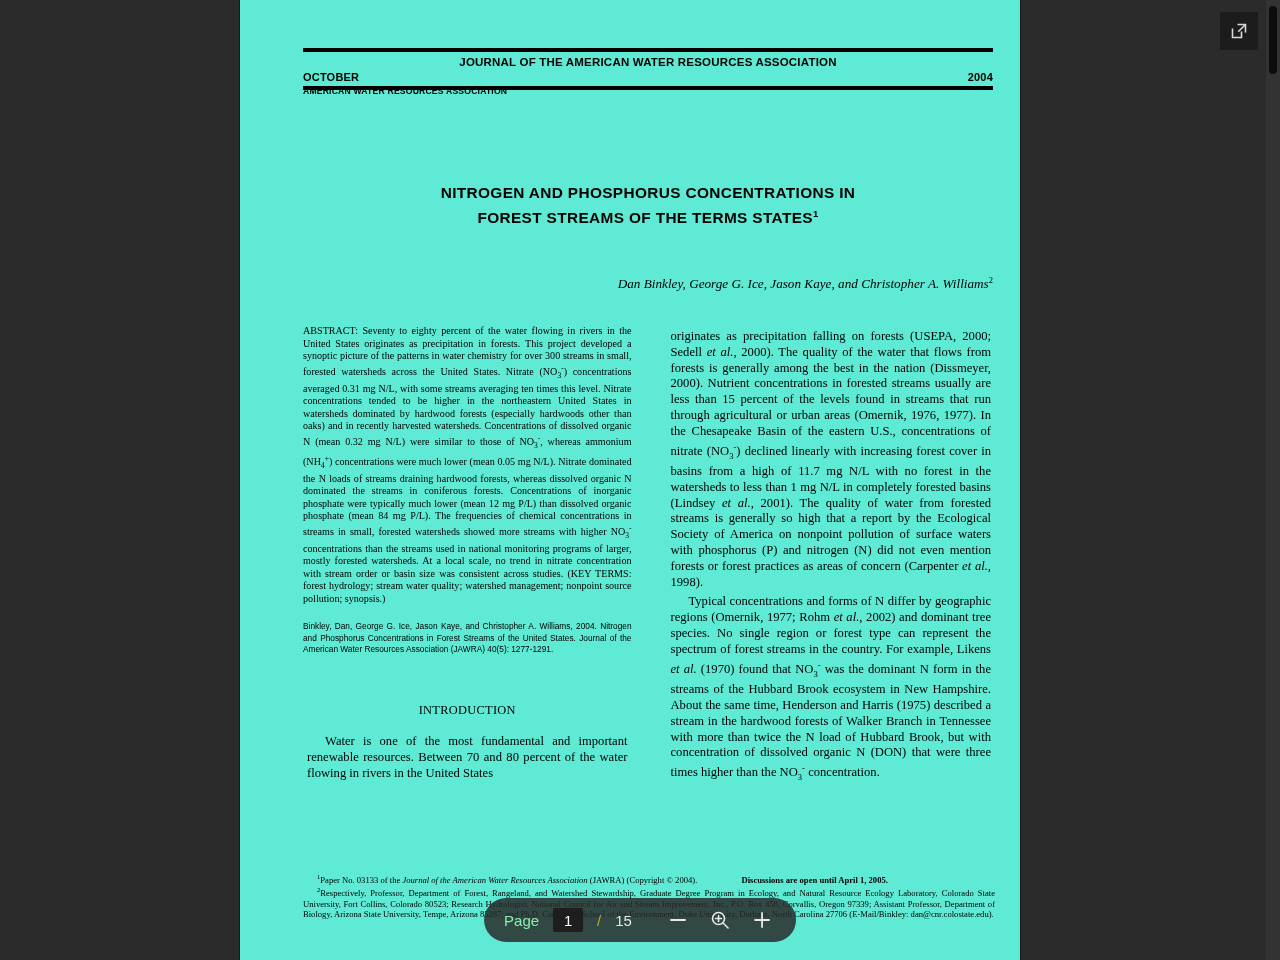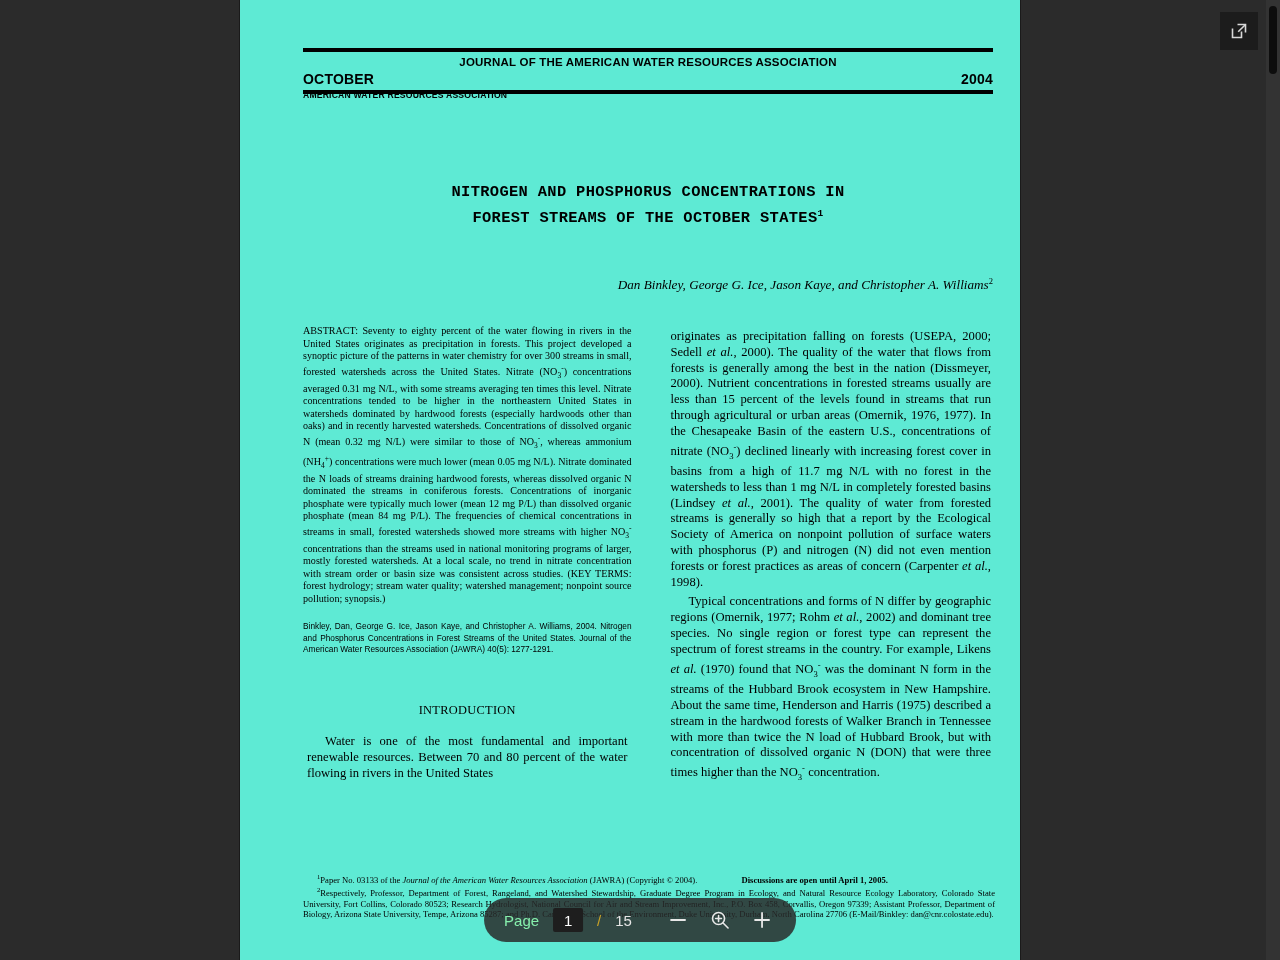--- a/index.html
+++ b/index.html
@@ -91,21 +91,21 @@
     font-weight: bold;
     font-size: 11.5px;
     letter-spacing: 0.2px;
     margin-top: 4px;
   }
   .rh-row {
     display: flex;
     align-items: baseline;
     justify-content: space-between;
     font-weight: bold;
-    font-size: 14px;
+    font-size: 11px;
     letter-spacing: 0.2px;
     margin-top: 3px;
     margin-bottom: 3px;
   }
   .rh-center {
     position: absolute;
     left: 0;
     right: 0;
     text-align: left;
     font-weight: bold;
@@ -117,21 +117,21 @@
 
   
   .title-block {
     position: absolute;
     left: 63px;
     top: 182px;
     width: 690px;
     text-align: center;
   }
   .doc-title {
-    font-family: Liberation Mono, monospace;
+    font-family: Liberation Sans, sans-serif;
     font-weight: bold;
     font-size: 15.4px;
     line-height: 21px;
     letter-spacing: 0.35px;
   }
   .doc-title sup { font-size: 9.5px; }
   .doc-authors {
     margin-top: 47px;
     font-style: italic;
     font-size: 13.2px;
@@ -266,21 +266,21 @@
             <span>2004</span>
           </div>
           <div class="rh-center">AMERICAN WATER RESOURCES ASSOCIATION</div>
         </div>
         <div class="rule-thick bottom"></div>
       </div>
 
       <div class="title-block">
         <div class="doc-title">
           <span>NITROGEN AND PHOSPHORUS CONCENTRATIONS IN</span><br>
-          <span>FOREST STREAMS OF THE OCTOBER STATES</span><sup>1</sup>
+          <span>FOREST STREAMS OF THE TERMS STATES</span><sup>1</sup>
         </div>
         <div class="doc-authors">
           <span>Dan Binkley, George G. Ice, Jason Kaye, and Christopher A. Williams</span><sup>2</sup>
         </div>
       </div>
 
       <div class="columns">
 
         <div class="col col-left">
           <div class="abstract">

